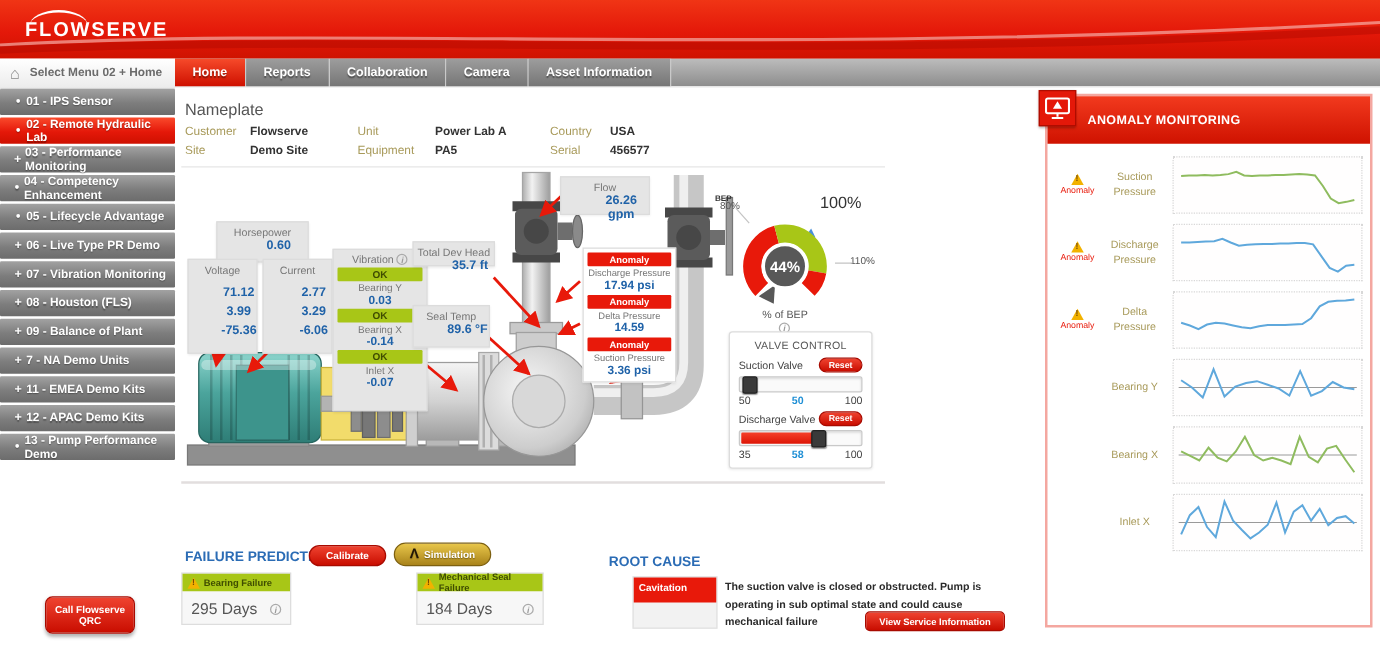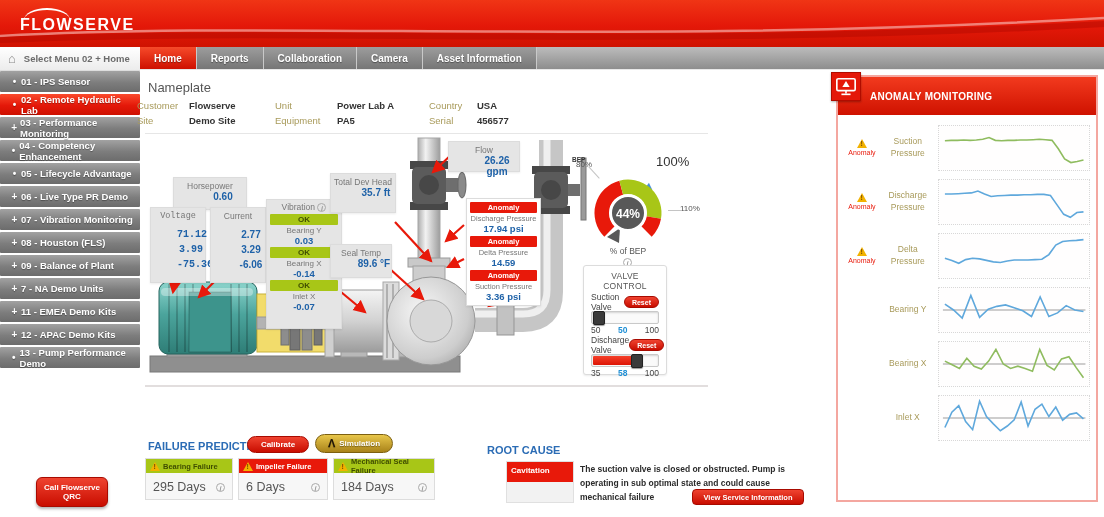--- a/index.html
+++ b/index.html
@@ -36,46 +36,46 @@
   #tabstrip { position:absolute; left:140px; top:47px; width:964px; height:23px;
     background:linear-gradient(180deg,#bcbcbc,#8d8d8d); display:flex;
     border-bottom:1px solid #e8e8e8; }
   .tab { padding:0 14px; display:flex; align-items:center; color:#fff; font-size:10px;
     font-weight:bold; background:linear-gradient(180deg,#9d9d9d,#767676);
     border-right:1px solid #c9c9c9; text-shadow:0 1px 1px rgba(0,0,0,.4); cursor:pointer; }
   .tab.active { background:linear-gradient(180deg,#f64a2a,#ce1000); }
 
   
   #np-title { position:absolute; left:148px; top:80px; font-size:13px; color:#555; }
-  #np-grid { position:absolute; left:137px; top:100px; display:grid;
+  #np-grid { position:absolute; left:148px; top:100px; display:grid;
     grid-template-columns:52px 86px 62px 92px 48px 80px; grid-auto-rows:15px; font-size:9.5px; }
   .np-label { color:#a89a5a; }
   .np-value { color:#333; font-weight:bold; }
 
   
   #diagram { position:absolute; left:145px; top:133px; width:563px; height:254px;
     border-top:1px solid #e6e6e6; border-bottom:2px solid #e2dede; }
   #pump-svg { position:absolute; left:0; top:0; }
 
   .ibox { position:absolute; background:#e5e5e5; border:1px solid #dcdcdc; text-align:center;
     box-shadow:0 1px 2px rgba(0,0,0,.08); padding-top:3px; }
   .ibox .lbl { font-size:8.5px; color:#777; }
   .ibox .val { font-size:10px; font-weight:bold; color:#1f62a8;margin-left:26px; }
   #hp-box   { left:173px; top:177px; width:74px; height:33px; }
-  #volt-box { left:150px; top:207px; width:56px; height:76px;font-family:Liberation Mono, monospace; }
+  #volt-box { left:150px; top:207px; width:56px; height:76px; }
   #curr-box { left:210px; top:207px; width:56px; height:76px; }
   .tri-vals .val { line-height:15px; }
   .tri-vals .lbl { margin-bottom:6px; }
   #vib-box { left:266px; top:167px; width:76px; height:130px; padding-top:2px;margin-top:32px; }
   #vib-box .hdr { font-size:8.5px; color:#777; margin-bottom:2px; }
   .ok-bar { background:#a8c617; color:#3f4d00; font-size:8px; font-weight:bold;
     margin:1px 3px; border-radius:1px; line-height:11px; }
   #vib-box .ch-lbl { font-size:8px; color:#777; }
   #vib-box .ch-val { font-size:9.5px; font-weight:bold; color:#1f62a8; line-height:11px; }
-  #tdh-box  { left:330px; top:173px; width:66px; height:40px; }
+  #tdh-box  { left:330px; top:193px; width:66px; height:20px; }
   #seal-box { left:330px; top:244px; width:62px; height:34px; }
   #flow-box { left:448px; top:141px; width:72px; height:31px; }
   #press-box { left:466px; top:198px; width:75px; background:#fff; border:1px solid #dcdcdc;
     position:absolute; text-align:center; box-shadow:0 1px 2px rgba(0,0,0,.08); padding:2px 0; }
   .anom-bar { background:#e8190a; color:#fff; font-size:7.5px; font-weight:bold;
     margin:1px 3px; line-height:11px; border-radius:1px; }
   #press-box .p-lbl { font-size:7.5px; color:#777; }
   #press-box .p-val { font-size:9.5px; font-weight:bold; color:#1f62a8; line-height:12px; }
 
   .info-i { display:inline-block; width:9px; height:9px; border:1px solid #aaa; border-radius:50%;
@@ -94,21 +94,21 @@
     border-left:7px solid #4a90d9; border-top:4px solid transparent; border-bottom:4px solid transparent;
     transform:rotate(35deg); }
   .g-line { position:absolute; background:#c4c4c4; height:1px; }
   #g-line80  { left:14px; top:24px; width:16px; transform:rotate(48deg); }
   #g-line110 { left:96px; top:62px; width:14px; }
   #g-caption { position:absolute; left:0; top:98px; width:112px; text-align:center;
     font-size:8.5px; color:#555; }
   #g-info { position:absolute; left:51px; top:110px; }
 
   
-  #valve-panel { position:absolute; left:583px; top:265px; width:84px; height:110px;
+  #valve-panel { position:absolute; left:583px; top:265px; width:115px; height:110px;
     background:#fff; border:1px solid #dcdcdc; border-radius:3px; padding:5px 7px;
     box-shadow:0 1px 2px rgba(0,0,0,.08); }
   #valve-panel .vp-title { text-align:center; font-size:8.5px; color:#555; letter-spacing:.3px; margin-bottom:4px; }
   .v-row { display:flex; justify-content:space-between; align-items:center; height:14px; }
   .v-name { font-size:8.5px; color:#444; }
   .reset-btn { background:linear-gradient(180deg,#ef4330,#c90d00); border:1px solid #a80a00;
     color:#fff; font-size:7px; font-weight:bold; border-radius:7px; padding:1.5px 7px; cursor:pointer; }
   .v-slider { position:relative; height:13px; background:#fafafa; border:1px solid #c9c9c9;
     border-radius:2px; margin-top:2px; box-shadow:inset 0 1px 2px rgba(0,0,0,.15); }
   .v-slider .fill { position:absolute; left:1px; top:1px; bottom:1px; width:0;
@@ -487,30 +487,20 @@
   <div class="fp-card" id="fp-card-0">
     <div class="fp-head ok">
         <div class="warn-tri"></div>
       <span>Bearing Failure</span>
       </div>
     <div class="fp-body">
         <span class="fp-days">295 Days</span>
       <span class="info-i"></span>
       </div>
   </div>
-  <div class="fp-card" id="fp-card-1">
-    <div class="fp-head alert">
-        <div class="warn-tri"></div>
-      <span>Impeller Failure</span>
-      </div>
-    <div class="fp-body">
-        <span class="fp-days">6 Days</span>
-      <span class="info-i"></span>
-      </div>
-  </div>
   <div class="fp-card" id="fp-card-2">
     <div class="fp-head ok">
         <div class="warn-tri"></div>
       <span>Mechanical Seal Failure</span>
       </div>
     <div class="fp-body">
         <span class="fp-days">184 Days</span>
       <span class="info-i"></span>
       </div>
   </div>

